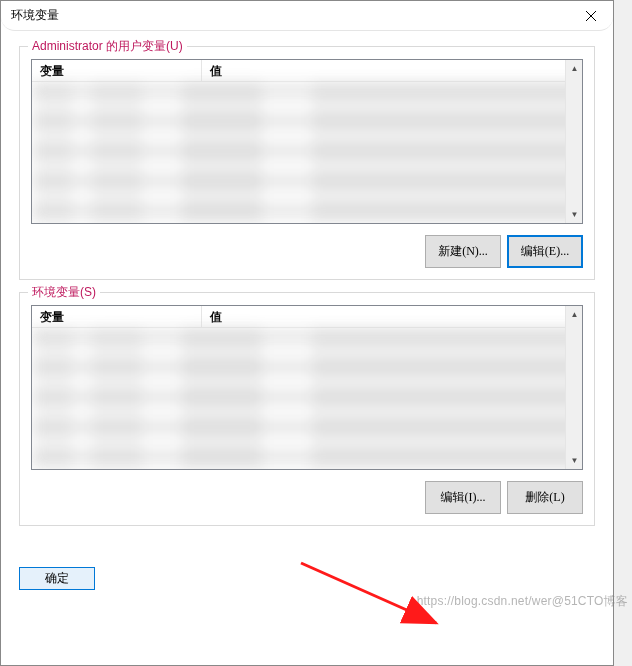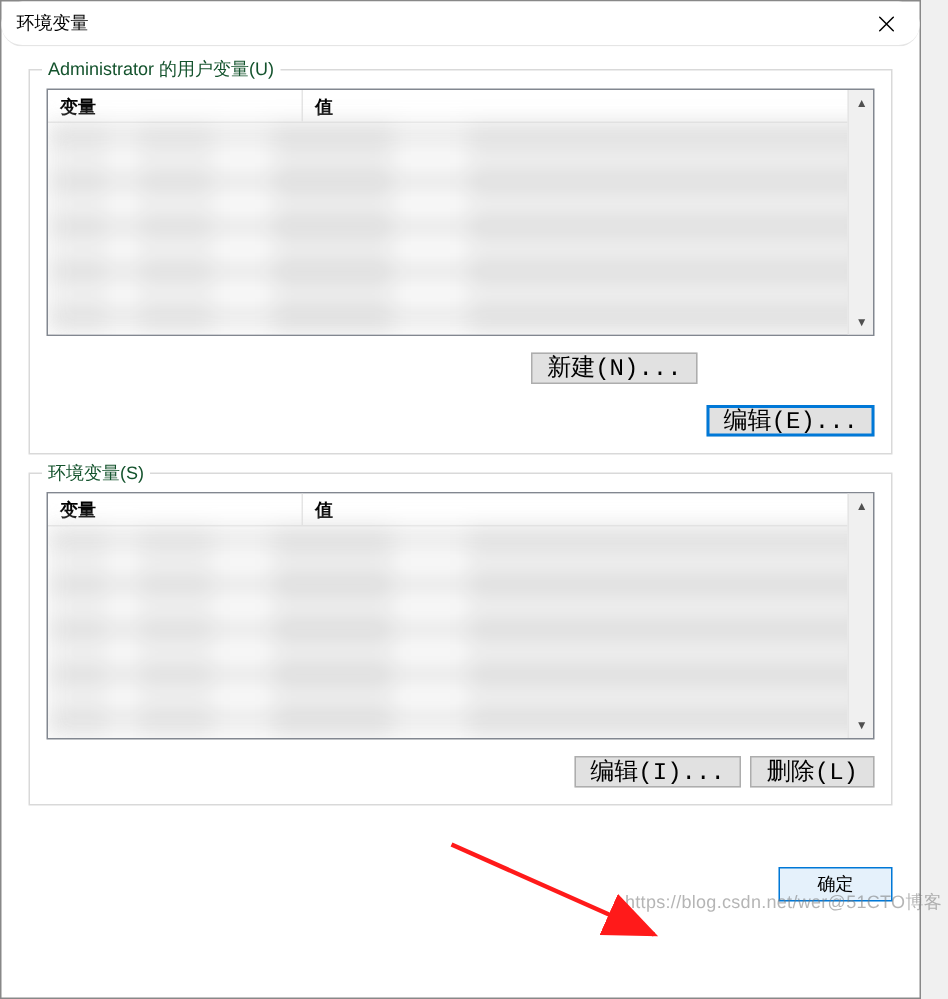--- a/index.html
+++ b/index.html
@@ -45,21 +45,21 @@
       padding: 12px 11px 11px 11px;
       position: relative;
       margin-bottom: 12px;
     }
     .groupbox .legend {
       position: absolute;
       top: -9px; left: 8px;
       background: #fff;
       padding: 0 4px;
       font-size: 12px;
-      color: #14532d;
+      color: #be185d;
     }
     .list-container {
       border: 1px solid #828790;
       height: 165px;
       background: #fff;
       position: relative;
       overflow: hidden;
       font-weight: bold;
     }
     .list-header {
@@ -115,35 +115,34 @@
     .scroll-arrow.up { position:absolute; top:0; }
     .scroll-arrow.down { position:absolute; bottom:0; }
     .button-row {
       display: flex;
       justify-content: flex-end;
       gap: 6px;
       margin-top: 11px;
     }
     .btn {
       min-width: 76px;
-      height: 21px;
+      height: 33px;
       padding: 0 10px;
       background: #e1e1e1;
       border: 1px solid #adadad;
-      font-size: 16px;
-      font-family: Liberation Mono, monospace;
+      font-size: 12px;
+      font-family: Liberation Serif, serif;
       cursor: pointer;
       display: inline-flex;
       align-items: center;
       justify-content: center;
     }
-    .btn.focused { border: 2px solid #0078d7; background: #e1e1e1; padding: 0 9px; margin-top: 35px; }
+    .btn.focused { border: 2px solid #0078d7; background: #e1e1e1; padding: 0 9px; }
     .dialog-buttons {
       display: flex;
-      justify-content: flex-end;
       gap: 8px;
       padding: 0 18px;
       margin-top: 11px;
     }
     .dialog-btn {
       width: 76px; height: 23px;
       background: #e1e1e1;
       border: 1px solid #adadad;
       font-size: 12px;
       font-family: inherit;

